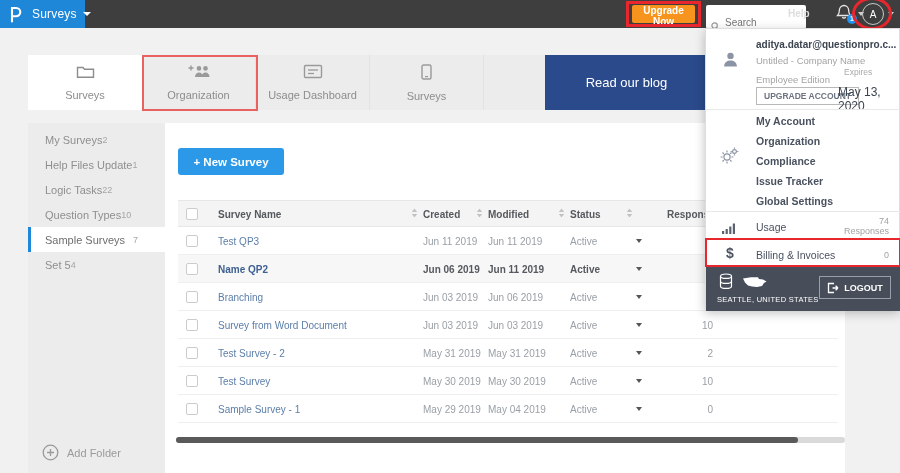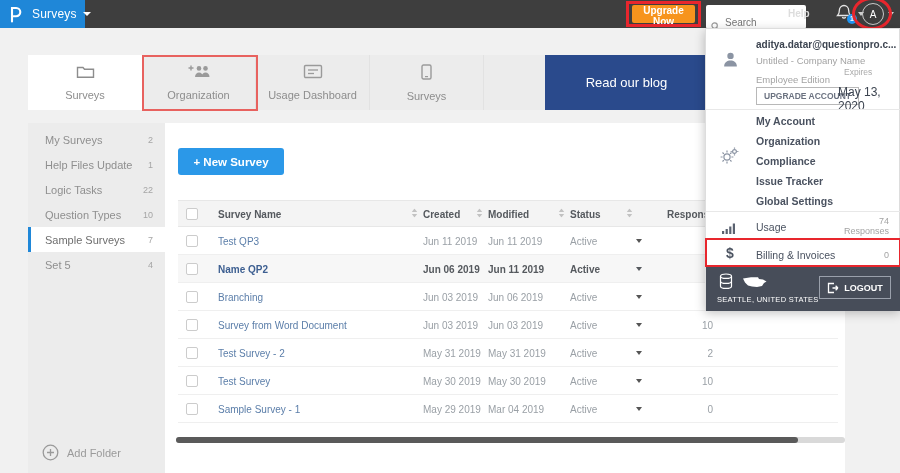--- a/index.html
+++ b/index.html
@@ -32,21 +32,21 @@
   .tabstrip { position:absolute; left:28px; top:55px; height:55px; display:flex; z-index:5; }
   .tab { width:114px; height:55px; background:#ececec; display:flex; flex-direction:column; align-items:center; justify-content:center; gap:6px; border-right:1px solid #e2e2e2; cursor:pointer; }
   .tab .tlabel { font-size:11px; color:#8d8d8d; }
   .tab.active { background:#fff; border-right:none; }
   .tab-filler { width:61px; height:55px; background:#ececec; }
   .ann-org { position:absolute; left:142px; top:55px; width:116px; height:56px; border:2px solid #e8625f; z-index:30; pointer-events:none; }
   .blog-btn { position:absolute; left:545px; top:55px; width:163px; height:55px; background:#2a4a8c; color:#fff; font-size:13px; border:none; cursor:pointer; z-index:4; font-family:inherit; }
 
   
   .sidebar { position:absolute; left:28px; top:123px; width:137px; height:350px; background:#ececec; }
-  .side-item { height:25px; display:flex; align-items:center; justify-content:space-between; padding:0 12px 0 14px; cursor:pointer; border-left:3px solid transparent; }
+  .side-item { height:25px; display:flex; align-items:center; padding:0 12px 0 14px; cursor:pointer; border-left:3px solid transparent; }
   .side-item .slabel { font-size:11px; color:#8f8f8f; }
   .side-item .scount { font-size:9px; color:#a5a5a5; }
   .side-item.active { background:#fff; border-left:3px solid #1f87d8;gap:8px; }
   .side-item.active .slabel { color:#6e6e6e; }
   .side-list { padding-top:4px; }
   .add-folder { position:absolute; left:14px; bottom:12px; display:flex; align-items:center; gap:8px; cursor:pointer; }
   .add-folder span { font-size:11px; color:#9a9a9a; }
 
   
   .content { position:absolute; left:165px; top:123px; width:680px; height:350px; background:#fff; }
@@ -311,21 +311,21 @@
       <span class="cell c-created">May 30 2019</span>
       <span class="cell c-mod">May 30 2019</span>
       <span class="cell c-status">Active</span>
       <span class="cell c-caret caret sm"></span>
       <span class="cell c-resp">10</span>
     </div>
     <div class="trow">
       <span class="cb"></span>
       <span class="cell c-name">Sample Survey - 1</span>
       <span class="cell c-created">May 29 2019</span>
-      <span class="cell c-mod">Mar 04 2019</span>
+      <span class="cell c-mod">May 04 2019</span>
       <span class="cell c-status">Active</span>
       <span class="cell c-caret caret sm"></span>
       <span class="cell c-resp">0</span>
     </div>
   </div>
 </div>
 
 <div class="hscroll-track">
   <div class="hscroll-thumb"></div>
 </div>

